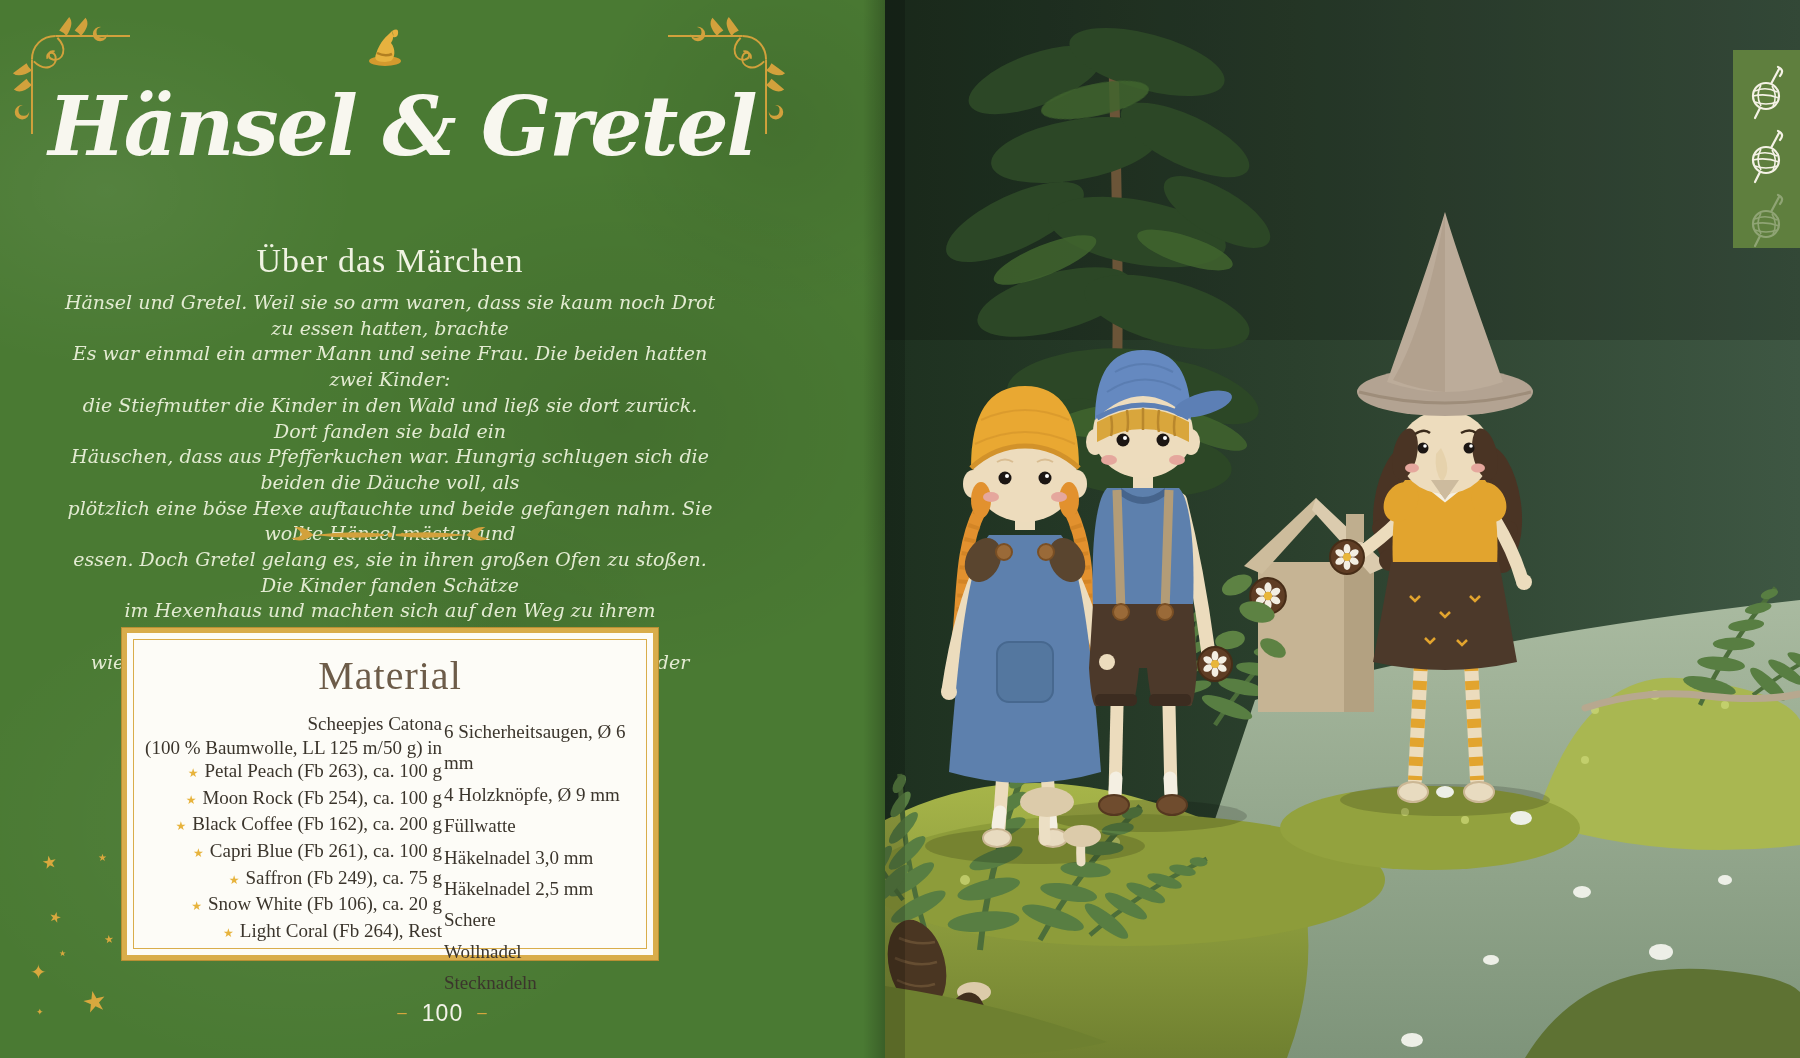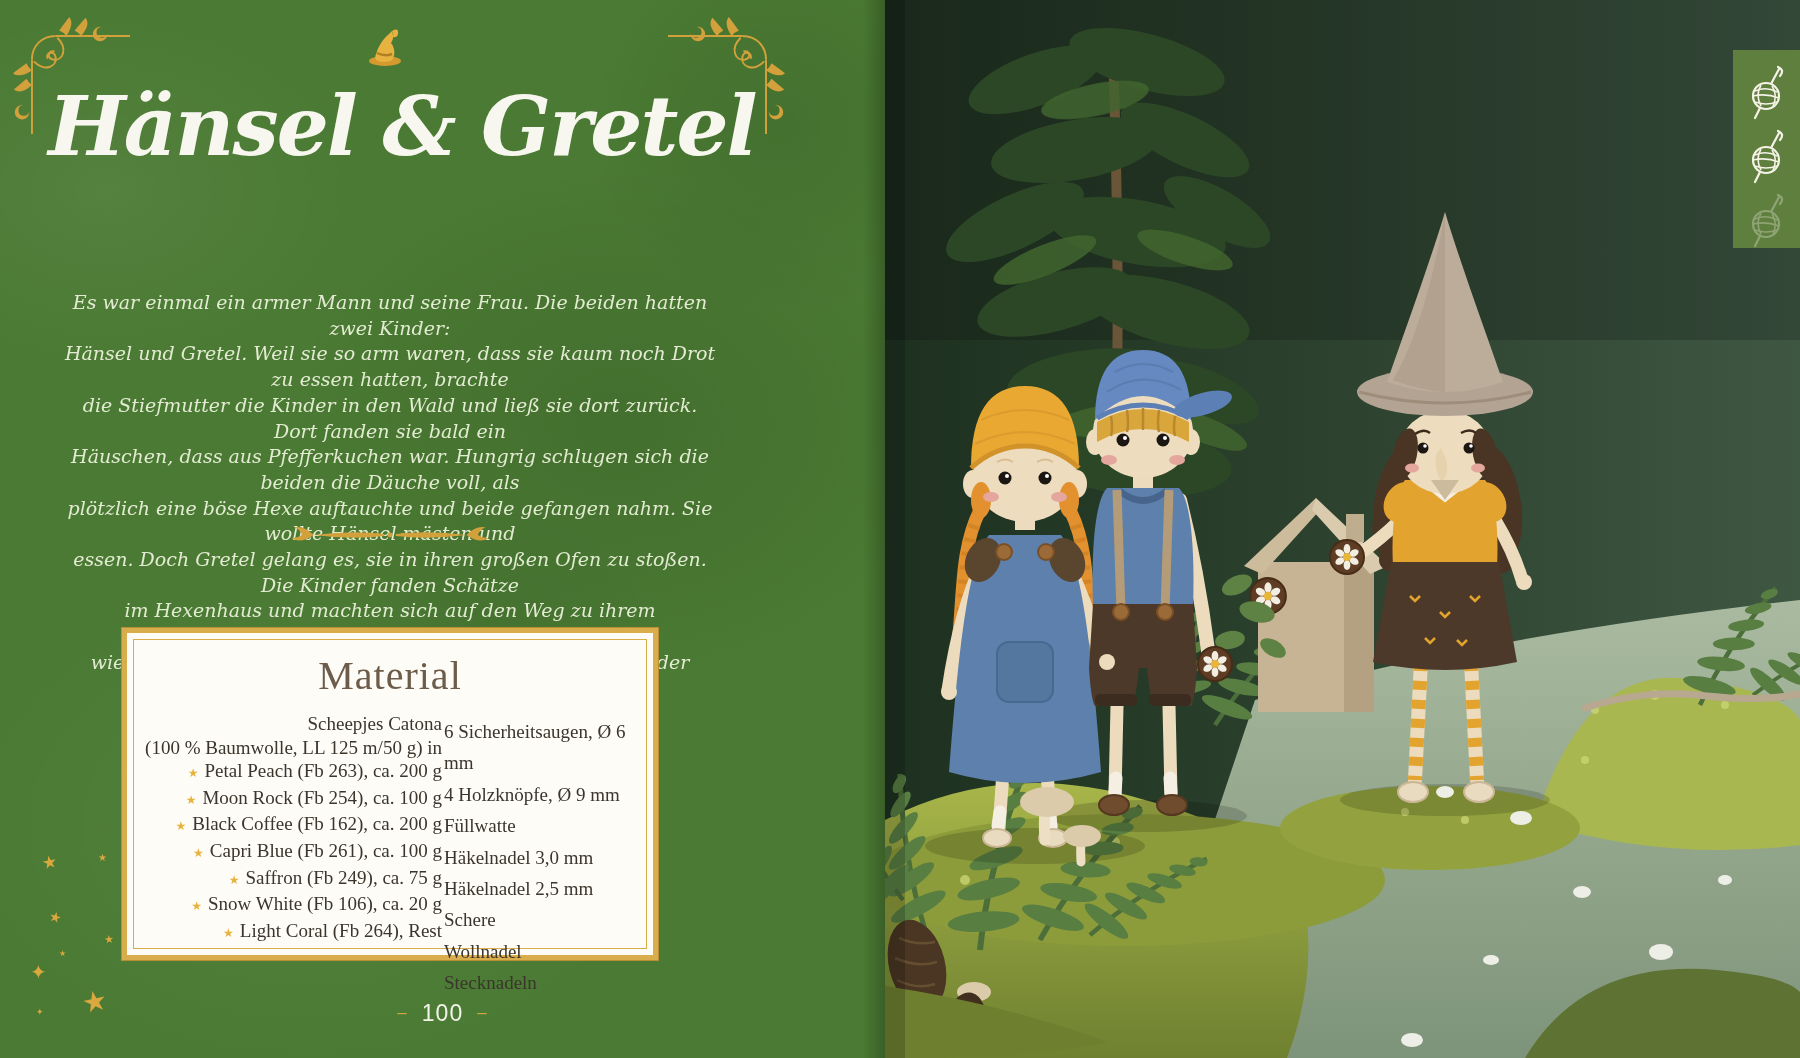--- a/index.html
+++ b/index.html
@@ -127,24 +127,25 @@
 
     <svg class="hat-icon" viewBox="0 0 46 42">
       <ellipse cx="22" cy="35" rx="16" ry="5" fill="#d49a2e"></ellipse>
       <path d="M22 36 C13 36 11 33 13 28 C17 15 24 10 29 5 C31 11 30 14 28 17 C33 23 32 32 28 35 Z" fill="#e7b23f"></path>
       <path d="M29 5 q7 -4 6 3 q-1 4 -5 3 q1 -3 -1 -6z" fill="#e7b23f"></path>
       <path d="M14 27 q8 4 15 1" stroke="#b17f21" stroke-width="2.5" fill="none"></path>
     </svg>
 
     <div class="lp-title">Hänsel &amp; Gretel</div>
 
+    <div class="lp-subhead">Über das Märchen</div>
 
     <div class="lp-story">
+      <div>Hänsel und Gretel. Weil sie so arm waren, dass sie kaum noch Drot zu essen hatten, brachte</div>
       <div>Es war einmal ein armer Mann und seine Frau. Die beiden hatten zwei Kinder:</div>
-      <div>Hänsel und Gretel. Weil sie so arm waren, dass sie kaum noch Drot zu essen hatten, brachte</div>
       <div>die Stiefmutter die Kinder in den Wald und ließ sie dort zurück. Dort fanden sie bald ein</div>
       <div>Häuschen, dass aus Pfefferkuchen war. Hungrig schlugen sich die beiden die Däuche voll, als</div>
       <div>plötzlich eine böse Hexe auftauchte und beide gefangen nahm. Sie wollte Hänsel mästen und</div>
       <div>essen. Doch Gretel gelang es, sie in ihren großen Ofen zu stoßen. Die Kinder fanden Schätze</div>
       <div>im Hexenhaus und machten sich auf den Weg zu ihrem überglücklichen Vater, der sie</div>
       <div>wieder in seine Arme schloss. Die böse Stiefmutter war in der Zwischenzeit verstorben.</div>
     </div>
 
     <svg class="divider" viewBox="0 0 220 26">
       <g fill="#d2a13c">
@@ -158,21 +159,21 @@
       </g>
     </svg>
 
     <div class="material-box">
       <div class="material-inner">
         <div class="material-title">Material</div>
 
         <div class="yarn-col">
           <div>Scheepjes Catona</div>
           <div>(100 % Baumwolle, LL 125 m/50 g) in</div>
-          <div class="yarn-item"><span class="star">★</span><span>Petal Peach (Fb 263), ca. 200 g</span></div>
+          <div class="yarn-item"><span class="star">★</span><span>Petal Peach (Fb 263), ca. 100 g</span></div>
           <div class="yarn-item"><span class="star">★</span><span>Moon Rock (Fb 254), ca. 100 g</span></div>
           <div class="yarn-item"><span class="star">★</span><span>Black Coffee (Fb 162), ca. 200 g</span></div>
           <div class="yarn-item"><span class="star">★</span><span>Capri Blue (Fb 261), ca. 100 g</span></div>
           <div class="yarn-item"><span class="star">★</span><span>Saffron (Fb 249), ca. 75 g</span></div>
           <div class="yarn-item"><span class="star">★</span><span>Snow White (Fb 106), ca. 20 g</span></div>
           <div class="yarn-item"><span class="star">★</span><span>Light Coral (Fb 264), Rest</span></div>
         </div>
 
         <div class="tools-col">
           <div>6 Sicherheitsaugen, Ø 6 mm</div>

